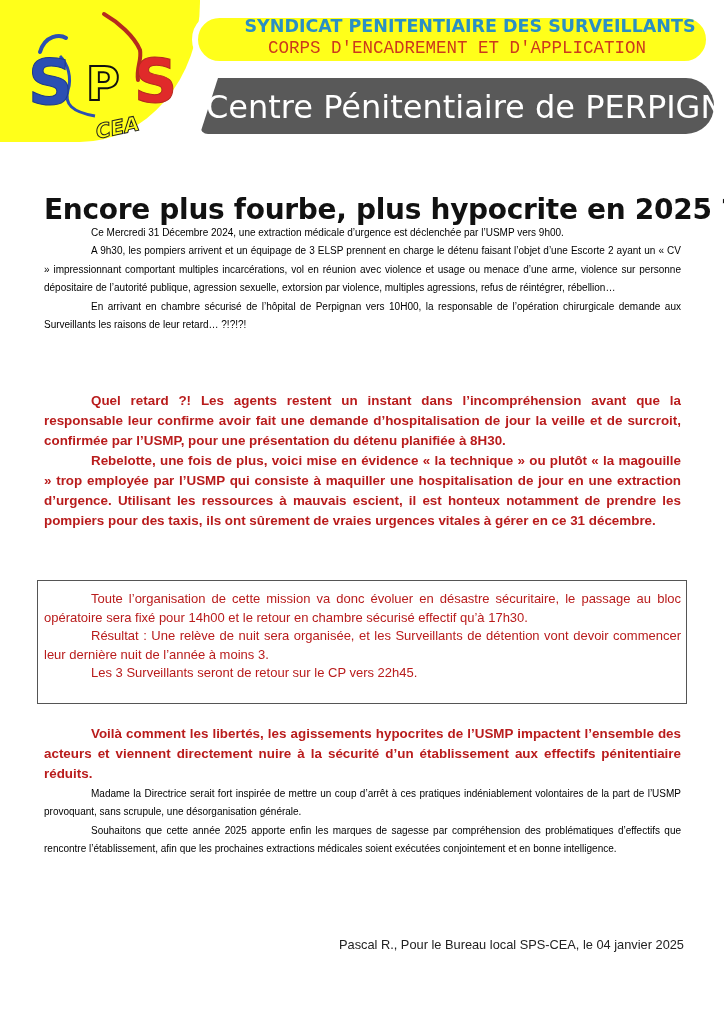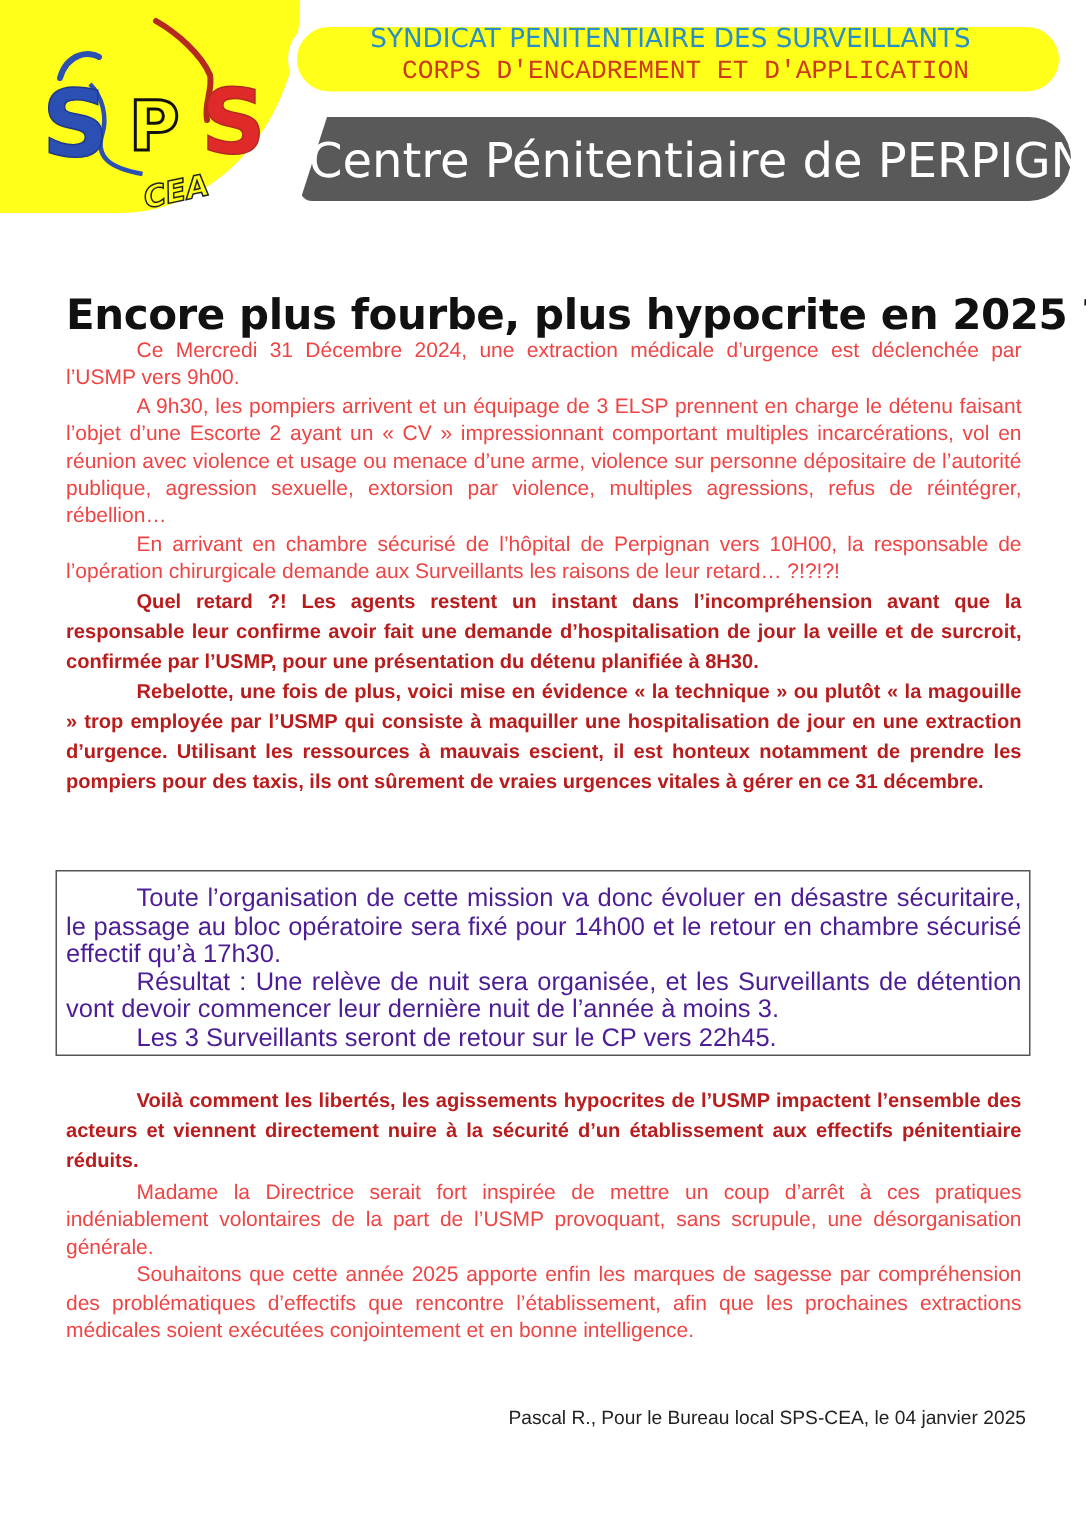--- a/index.html
+++ b/index.html
@@ -1,30 +1,30 @@
 <!DOCTYPE html>
 <html><head>
 <meta charset="utf-8">
 <style>
   html, body { margin:0; padding:0; background:#ffffff; }
   body { width:724px; height:1024px; position:relative; overflow:hidden; font-family:"Liberation Sans", "DejaVu Sans", sans-serif; color:#1a1a1a; }
   .header { position:absolute; left:0; top:0; width:724px; height:140px; }
   .logo-blob { position:absolute; left:0; top:0; width:200px; height:142px; background:#ffff1a; border-bottom-right-radius:120px 140px; }
   .logo-svg { position:absolute; left:0; top:0; width:200px; height:142px; }
   .pill-top { position:absolute; left:192px; top:12px; width:520px; height:55px; background:#ffff1a; border-radius:28px; border:6px solid #ffffff; box-sizing:border-box; }
-  .pill-top-line1 { position:absolute; left:197px; top:16px; width:500px; text-align:center; font-family:"DejaVu Sans", sans-serif; font-size:17.5px; letter-spacing:0px; color:#2a8fc4; white-space:nowrap; }
+  .pill-top-line1 { position:absolute; left:220px; top:16px; width:500px; text-align:center; font-family:"DejaVu Sans", sans-serif; font-size:17.5px; letter-spacing:0px; color:#2a8fc4; white-space:nowrap;font-weight:bold; }
   .pill-top-line2 { position:absolute; left:207px; top:38px; width:500px; text-align:center; font-family:Liberation Mono, monospace; font-size:17.5px; color:#cc3a1c; white-space:nowrap; }
   .pill-bottom { position:absolute; left:200px; top:78px; width:514px; height:56px; background:#595959; border-radius:8px 28px 28px 8px; clip-path: polygon(18px 0, 100% 0, 100% 100%, 0 100%); }
   .pill-bottom-text { position:absolute; left:206px; top:88px; width:500px; text-align:center; font-family:"DejaVu Sans", sans-serif; font-size:32px; color:#ffffff; white-space:nowrap; }
   .title { position:absolute; left:44px; top:174px; width:640px; font-family:"DejaVu Sans", sans-serif; font-weight:bold; font-size:28px; color:#111; white-space:nowrap; letter-spacing:-0.3px; }
-  .body { position:absolute; left:44px; width:637px; font-family:"Liberation Sans", sans-serif; font-size:14px; line-height:18.4px; text-align:justify; color:#ef4444; }
+  .body { position:absolute; left:44px; width:637px; font-family:"Liberation Sans", sans-serif; font-size:10px; line-height:18.4px; text-align:justify; color:#000000; }
   .body p { margin:0; text-indent:47px; }
   .bold { font-weight:bold; font-size:13.4px; line-height:20px; color:#b91c1c; }
   .box { position:absolute; left:37px; top:580px; width:650px; height:124px; border:1.5px solid #555; box-sizing:border-box; }
-  .box-inner { position:absolute; left:44px; top:590px; width:637px; font-family:"Liberation Sans", sans-serif; font-size:17px; line-height:18.6px; text-align:justify; color:#4c1d95; }
+  .box-inner { position:absolute; left:44px; top:590px; width:637px; font-family:"Liberation Sans", sans-serif; font-size:13px; line-height:18.6px; text-align:justify; color:#b91c1c; }
   .box-inner p { margin:0; text-indent:47px; }
   .signature { position:absolute; right:40px; top:937px; font-family:"Liberation Sans", sans-serif; font-size:12.8px; color:#222; white-space:nowrap; }
 </style>
 </head>
 <body>
 
 <div class="header">
   <div class="logo-blob"></div>
   <svg class="logo-svg" viewBox="0 0 200 142">
 

